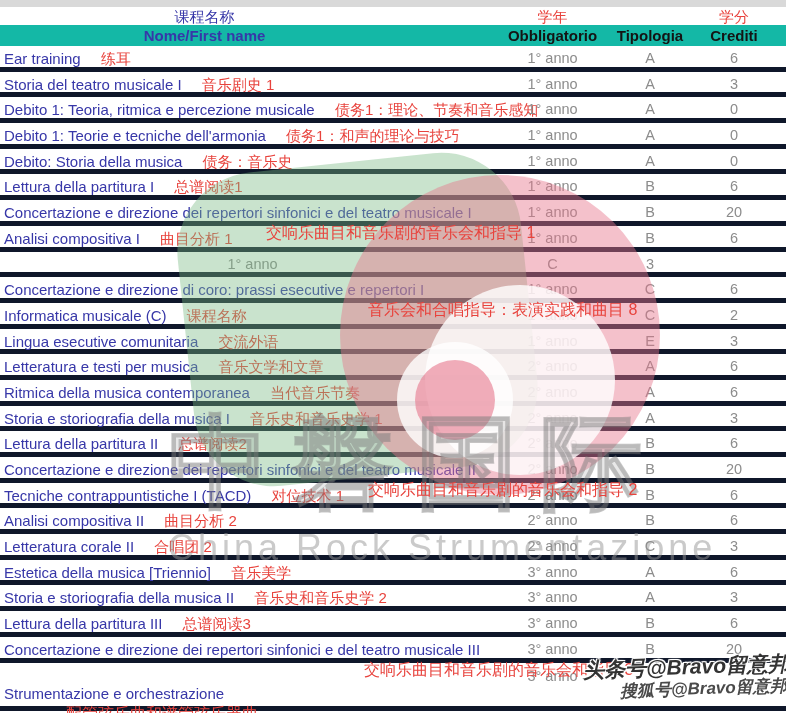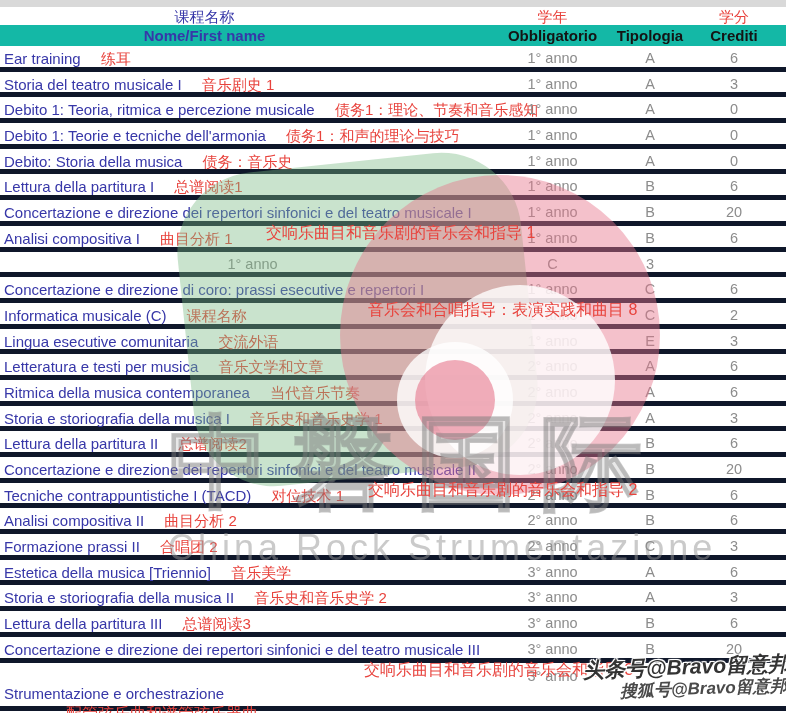--- a/index.html
+++ b/index.html
@@ -295,21 +295,21 @@
       
       
     </div>
     <div class="c">2° anno</div>
     <div class="c">B</div>
     <div class="c">6</div>
     <div></div>
   </div>
     <div class="row grid">
     <div class="cell-name">
-      <span class="iname">Formazione prassi II</span>
+      <span class="iname">Letteratura corale II</span>
       <span class="zh">合唱团 2</span>
       
       
     </div>
     <div class="c">2° anno</div>
     <div class="c">C</div>
     <div class="c">3</div>
     <div></div>
   </div>
     <div class="row grid">

